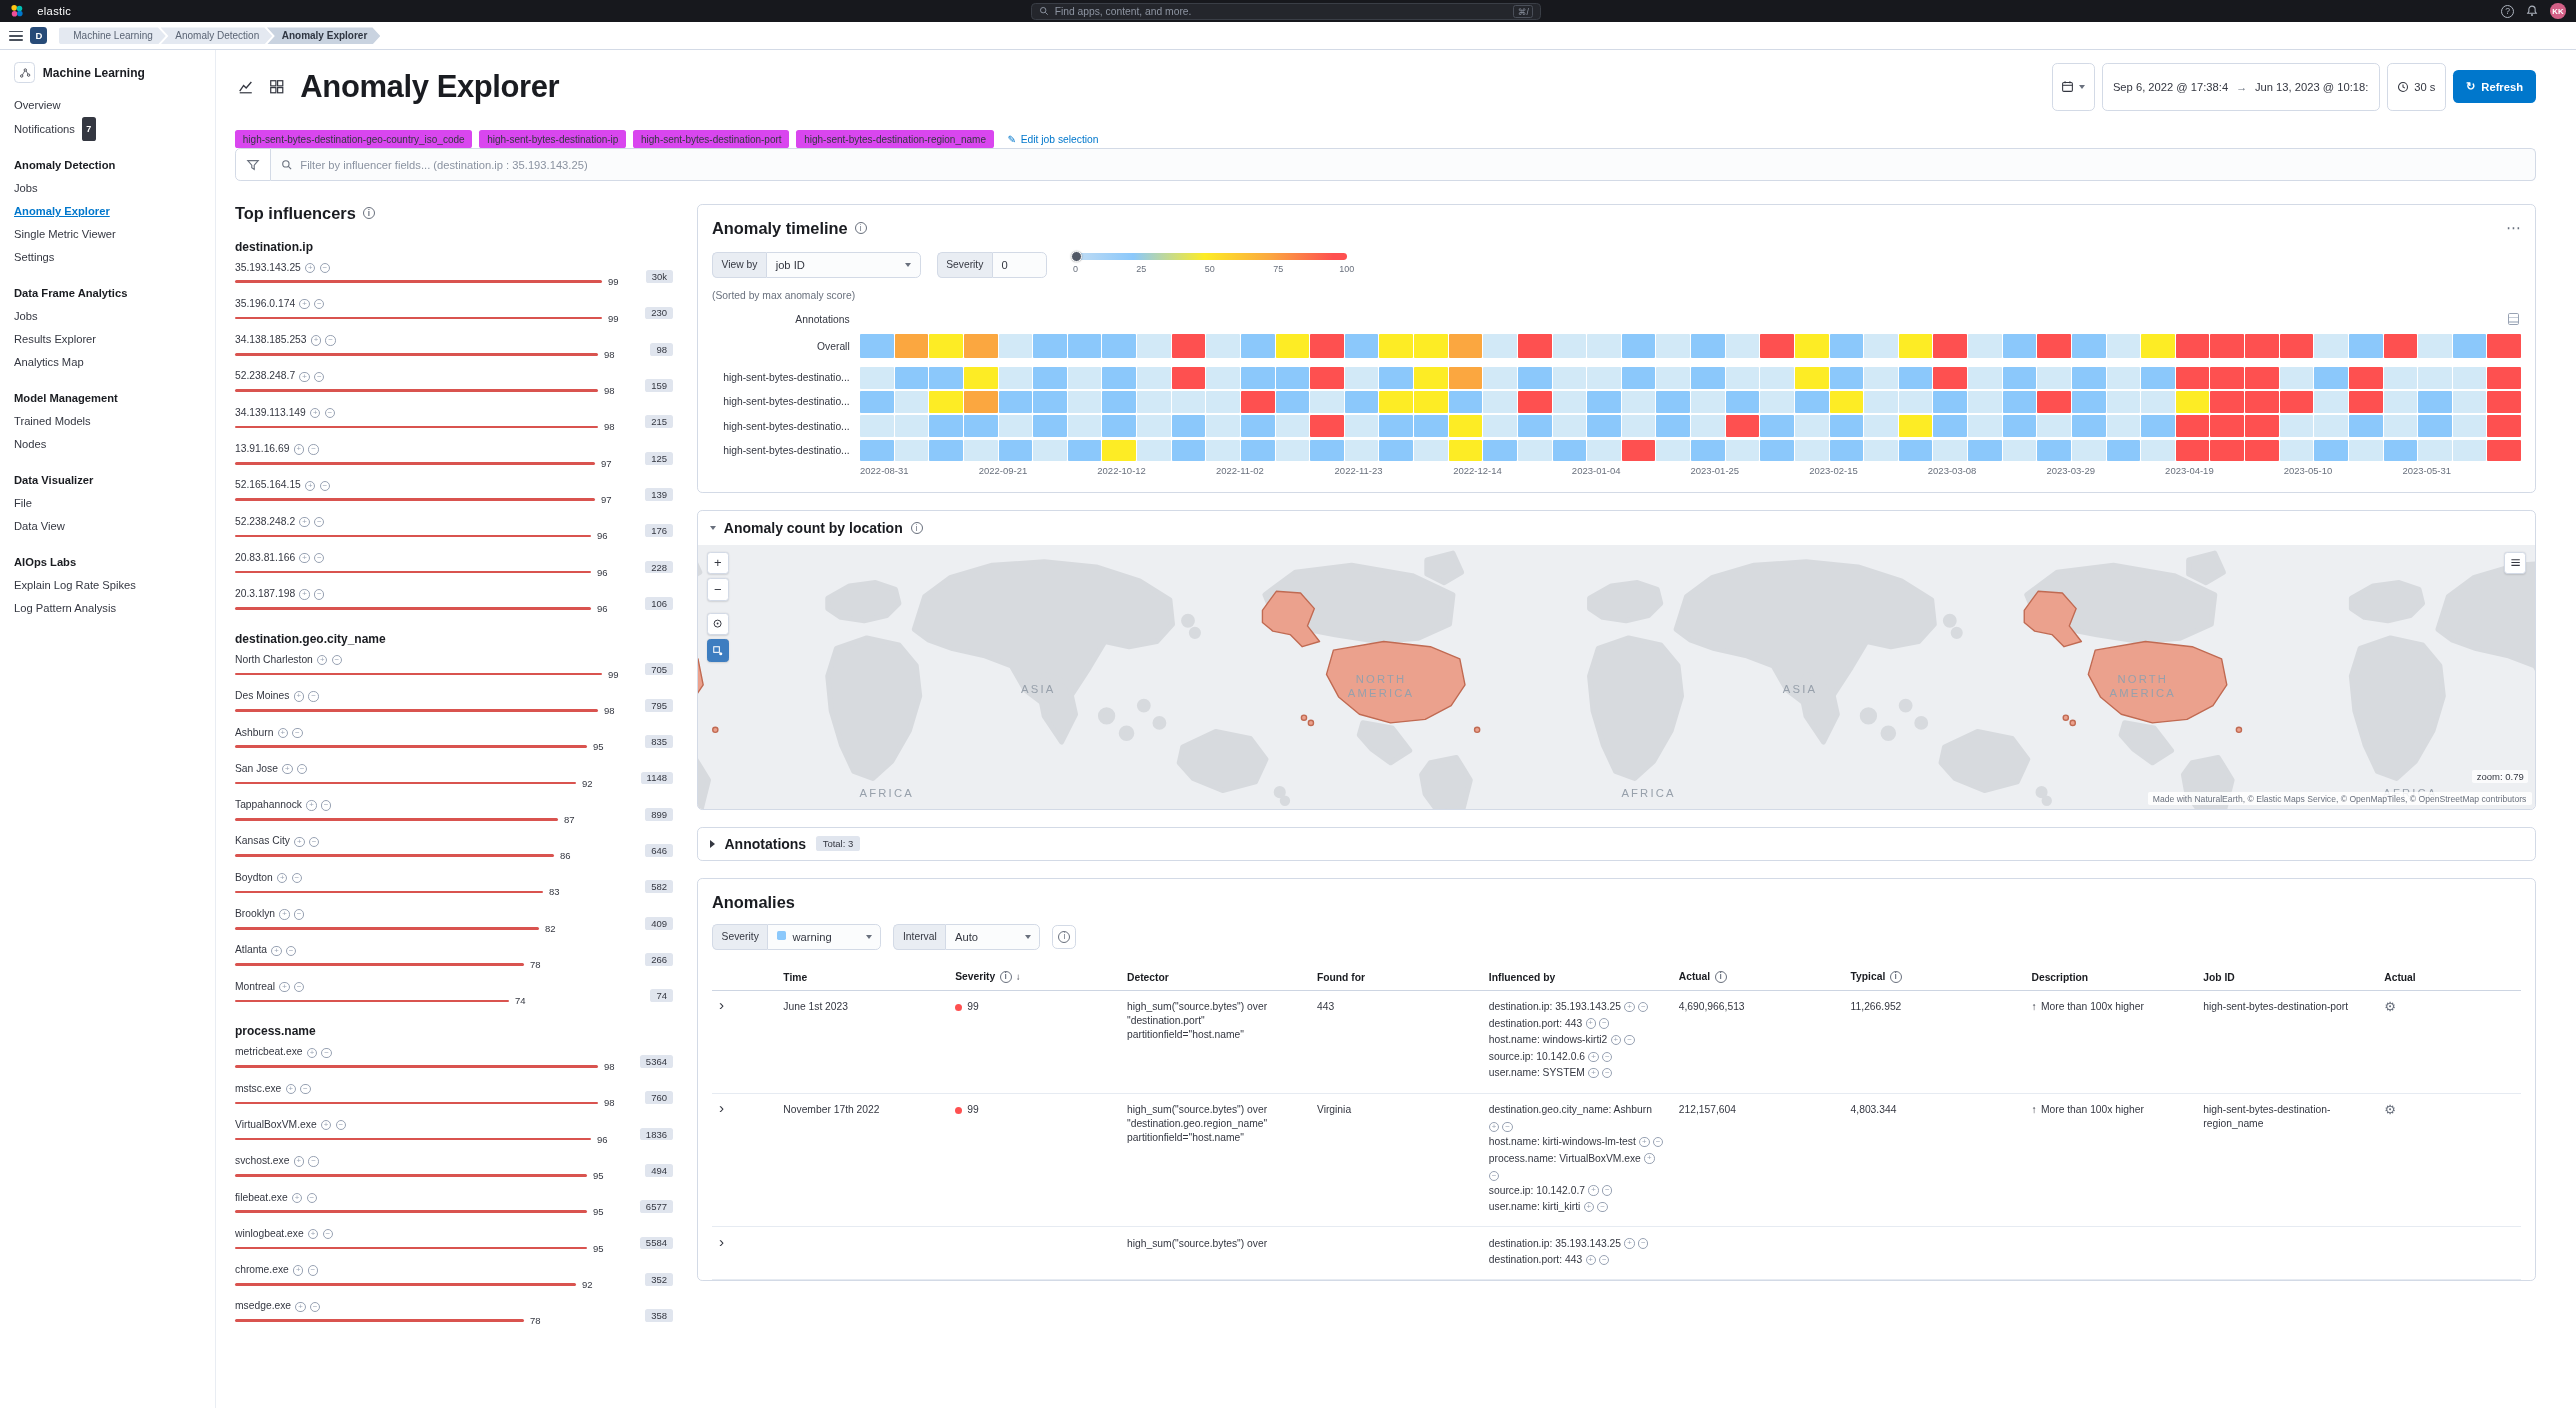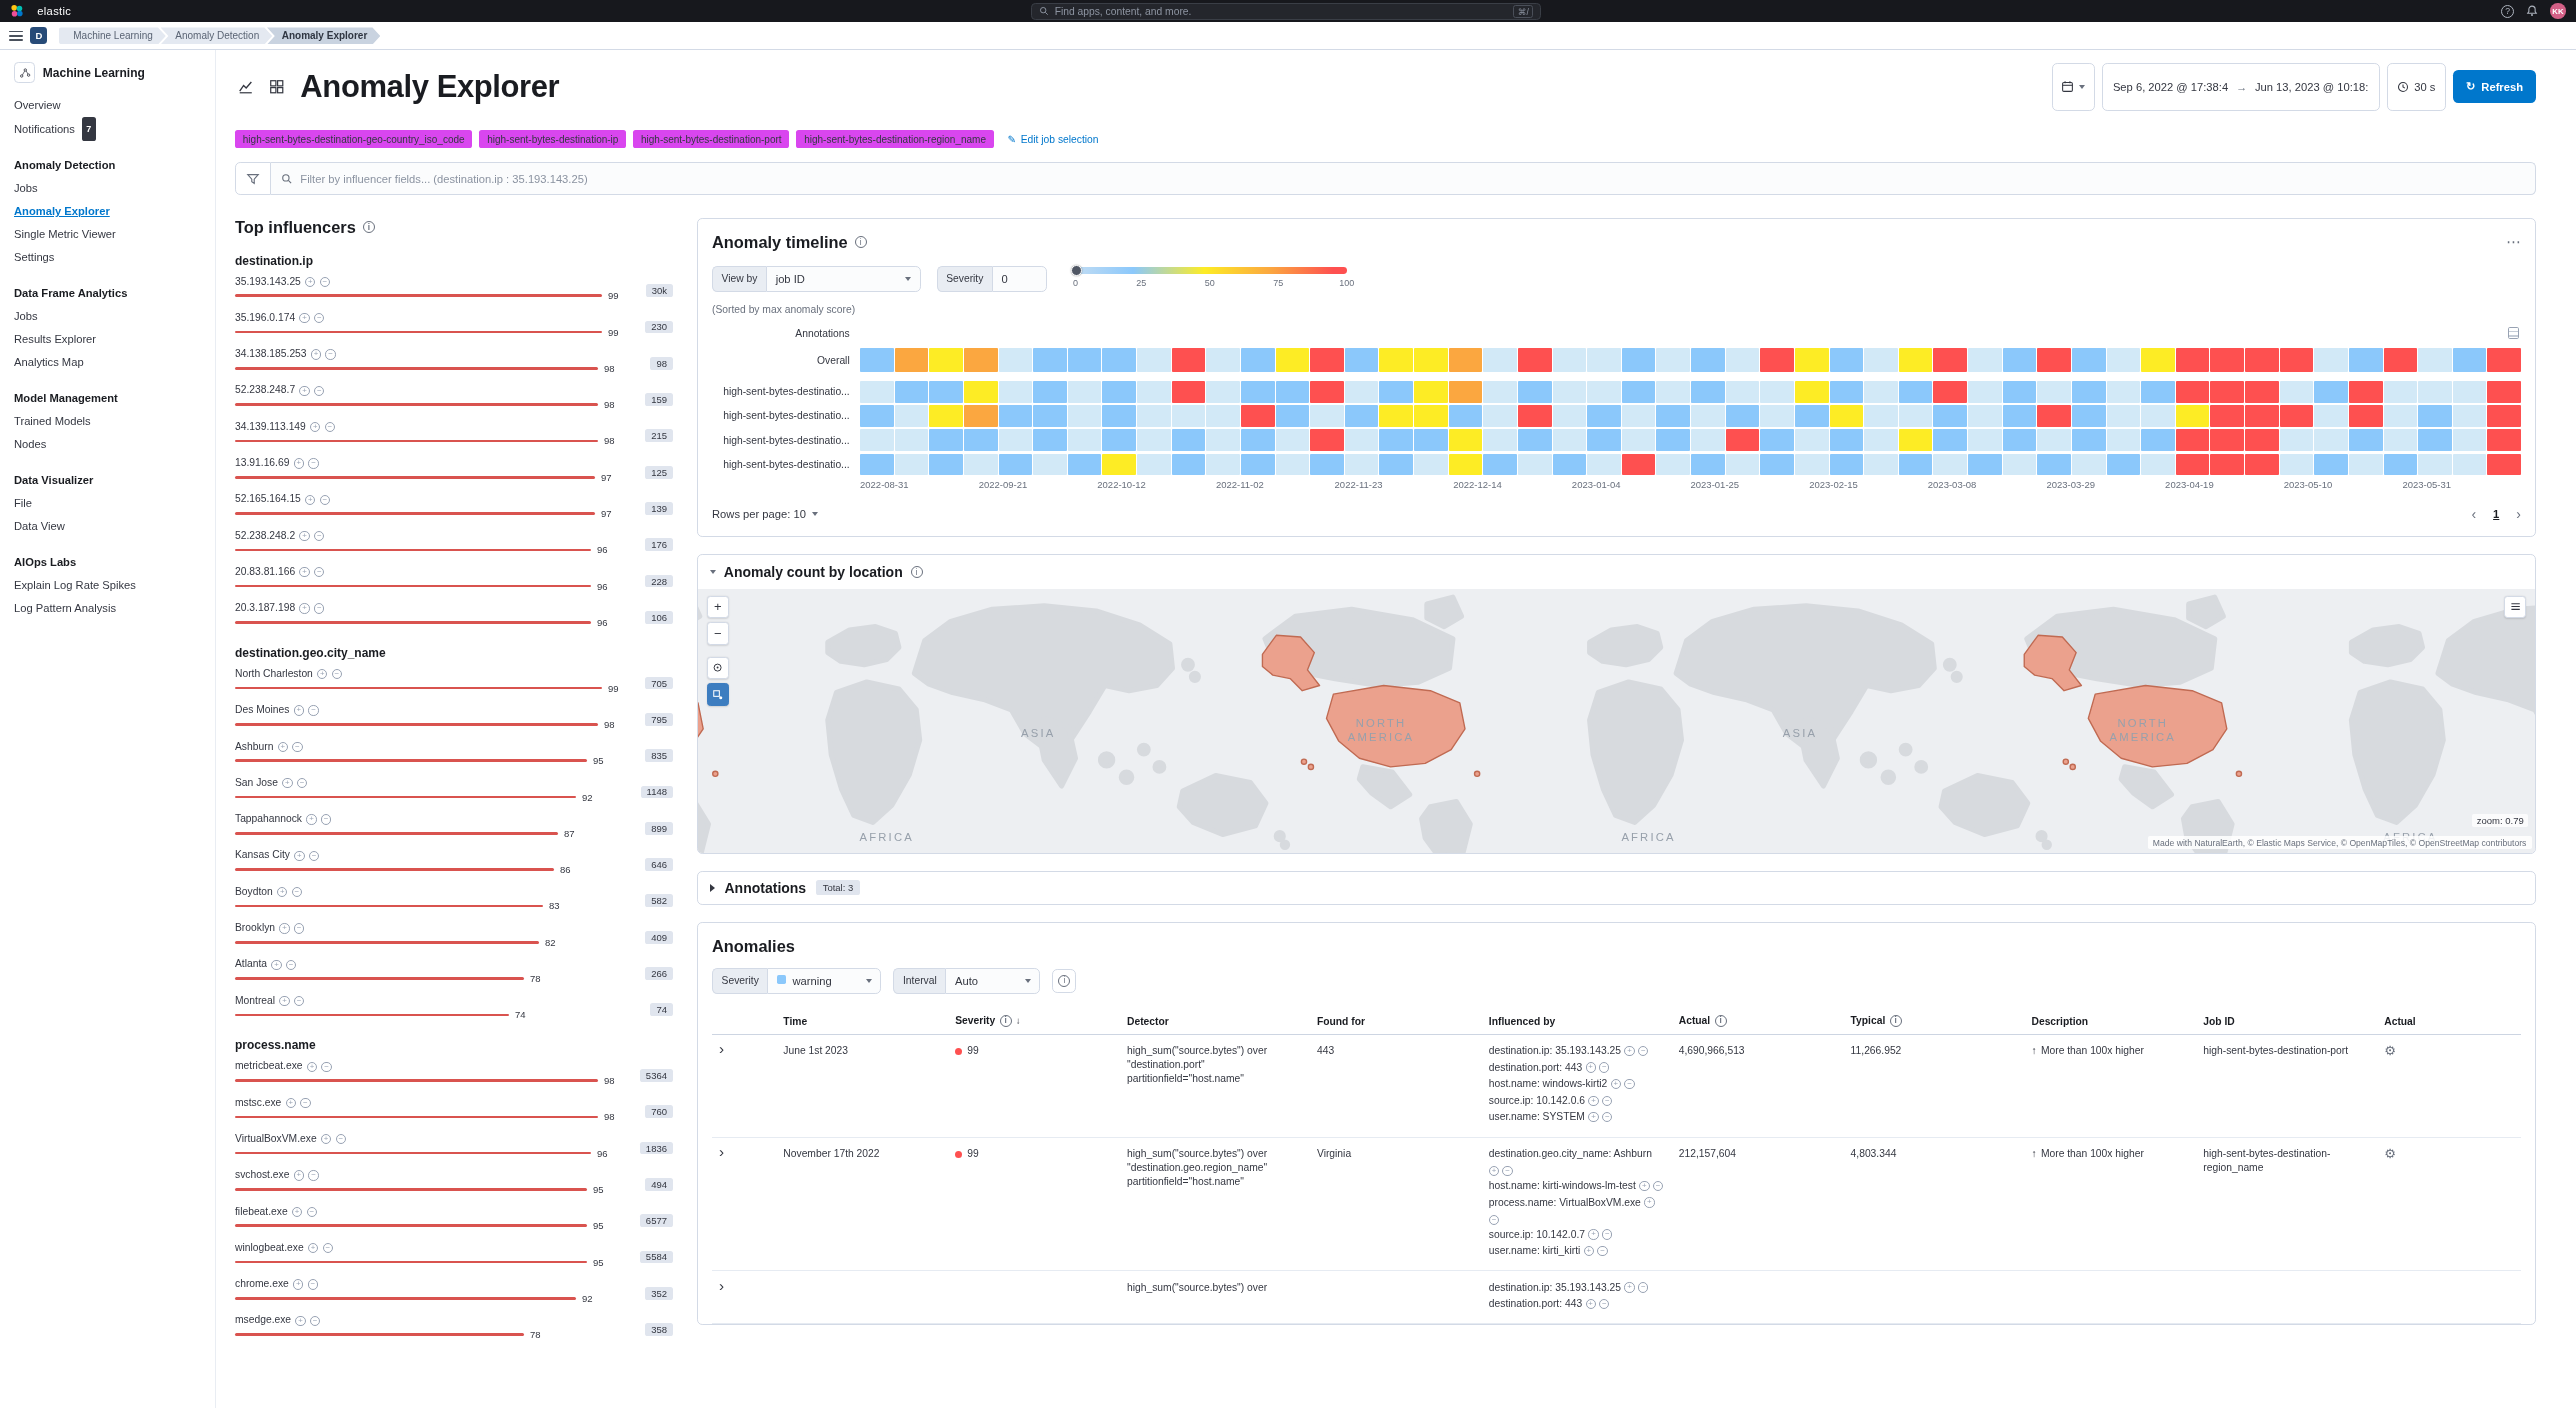--- a/index.html
+++ b/index.html
@@ -49,21 +49,21 @@
   .cal-btn{width:43px;justify-content:center;gap:4.3px}
   .date-field{padding:0 10.3px;gap:7.8px}
   .interval-btn{padding:0 9.5px;gap:5.2px}
   .refresh-btn{height:33px;background:#0077cc;border:none;color:#fff;font-weight:700;font-size:11.2px;border-radius:5.2px;padding:0 13px;display:flex;align-items:center;gap:6px;cursor:pointer}
   .dim{color:#69707d}
 
   .jobs-row{display:flex;align-items:center;gap:7px;margin-top:21px;flex-wrap:wrap}
   .job-badge{background:#d946ef;border-radius:2.6px;font-size:10px;padding:3.4px 7.8px;color:#343741;cursor:pointer}
   .edit-link{color:#0077cc;font-size:10.3px;display:flex;gap:4.3px;align-items:center;margin-left:7px;cursor:pointer}
 
-  .filter-row{display:flex;margin-top:14px;height:33px}
+  .filter-row{display:flex;height:33px}
   .filter-btn{width:36px;border:0.9px solid #d3dae6;border-radius:5.2px 0 0 5.2px;background:#fff;display:flex;align-items:center;justify-content:center;cursor:pointer}
   .filter-input{flex:1;border:0.9px solid #d3dae6;border-left:none;border-radius:0 5.2px 5.2px 0;background:#fbfcfd;display:flex;align-items:center;padding:0 9.5px;gap:7.8px}
   .filter-input input{border:none;outline:none;background:transparent;flex:1;font-size:11.2px;color:#343741;font-family:inherit}
   .filter-input input::placeholder{color:#8b93a1}
 
   .columns{display:flex;gap:24px;margin-top:22.4px;align-items:flex-start}
 
   
   .inf-col{width:438px;flex:0 0 438px}
   .sec-title{font-size:16.4px;font-weight:700;color:#1a1c21;display:flex;align-items:center;gap:7px}
@@ -1017,31 +1017,20 @@
                   <span style="left: 50.001%;">2023-01-25</span>
                   <span style="left: 57.144%;">2023-02-15</span>
                   <span style="left: 64.287%;">2023-03-08</span>
                   <span style="left: 71.43%;">2023-03-29</span>
                   <span style="left: 78.573%;">2023-04-19</span>
                   <span style="left: 85.716%;">2023-05-10</span>
                   <span style="left: 92.859%;">2023-05-31</span>
                 </div>
               </div>
             </div>
-          <div class="tl-footer">
-            <span class="rpp">
-              <span>Rows per page: 10</span>
-              <span class="caret"></span>
-            </span>
-            <span class="pager">
-              <span class="chev">‹</span>
-              <span class="page-num">1</span>
-              <span class="chev">›</span>
-            </span>
-          </div>
         </div>
 
         <div class="panel map-panel">
           <div class="map-head">
             <span class="caret"></span>
             <span class="map-title">Anomaly count by location</span>
             <i class="info-i">i</i>
           </div>
           <div class="map-body">
             <svg class="map-svg" viewBox="0 0 2122 306" preserveAspectRatio="xMidYMid slice" style="font-size:13px">

